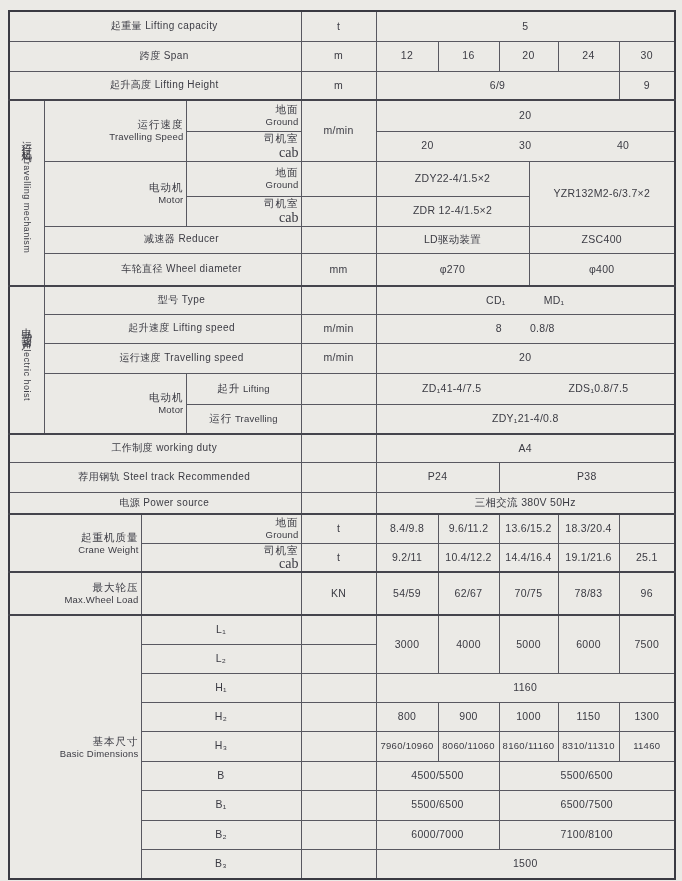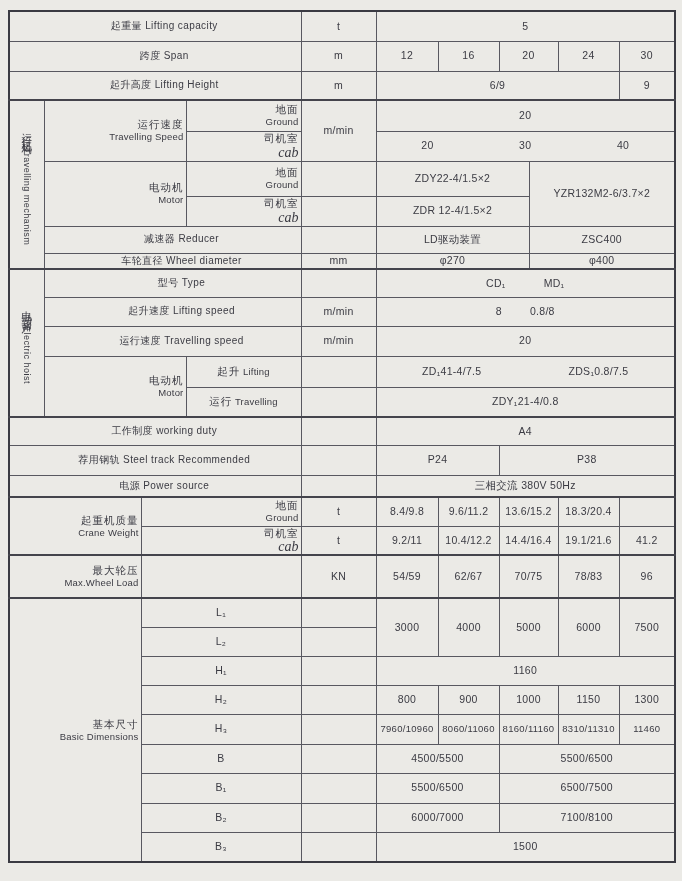--- a/index.html
+++ b/index.html
@@ -24,21 +24,21 @@
     vertical-align:middle;
     font-size:10px;
     line-height:1.25;
     overflow:hidden;
   }
   tr.sec > td { border-top:2px solid #44444c; }
   .cn { font-size:10.5px; letter-spacing:1px; }
   .en { font-size:9.5px; letter-spacing:0.2px; }
   .lbl { font-size:10px; letter-spacing:0.4px;padding-left:20px; }
   .val { font-size:10.5px; letter-spacing:0.3px; }
-  .cab { font-family:"Liberation Serif", serif; font-size:14px; line-height:1;font-style:italic; }
+  .cab { font-family:"Liberation Serif", serif; font-size:14px; line-height:1; }
   .vert {
     display:flex; justify-content:center; align-items:center; height:100%;
   }
   .vert .stack {
     writing-mode:vertical-rl; text-orientation:mixed;
     display:inline-block; letter-spacing:2px;
   }
   .vert .stack .cnv { font-size:10.5px; letter-spacing:4px; }
   .vert .stack .env { font-size:9px; margin-top:8px; letter-spacing:0.5px; }
   .pair { display:flex; justify-content:center; gap:38px; }
@@ -143,21 +143,21 @@
   <td colspan="3" class="val">ZDR 12-4/1.5×2</td>
 </tr>
 
 <tr style="height:27px">
   <td colspan="3" class="lbl">减速器 Reducer</td>
   <td></td>
   <td colspan="3" class="val">LD驱动装置</td>
   <td colspan="3" class="val">ZSC400</td>
 </tr>
 
-<tr style="height:16px">
+<tr style="height:33px">
   <td colspan="3" class="lbl">车轮直径 Wheel diameter</td>
   <td class="val">mm</td>
   <td colspan="3" class="val">φ270</td>
   <td colspan="3" class="val">φ400</td>
 </tr>
 
 <tr class="sec" style="height:28px">
   <td rowspan="5">
     <div class="vert">
               <span class="stack"><span class="cnv">电动葫芦</span><span class="env">Electric hoist</span></span>
@@ -256,21 +256,21 @@
 <tr style="height:29px">
   <td colspan="2" class="twoline">
     <div class="cn">司机室</div>
     <div class="cab">cab</div>
   </td>
   <td class="val">t</td>
   <td class="val">9.2/11</td>
   <td class="val">10.4/12.2</td>
   <td colspan="2" class="val">14.4/16.4</td>
   <td class="val">19.1/21.6</td>
-  <td class="val">41.2</td>
+  <td class="val">25.1</td>
 </tr>
 
 <tr class="sec" style="height:43px">
   <td colspan="2" class="twoline">
     <div class="cn">最大轮压</div>
     <div class="en">Max.Wheel Load</div>
   </td>
   <td colspan="2"></td>
   <td class="val">KN</td>
   <td class="val">54/59</td>

